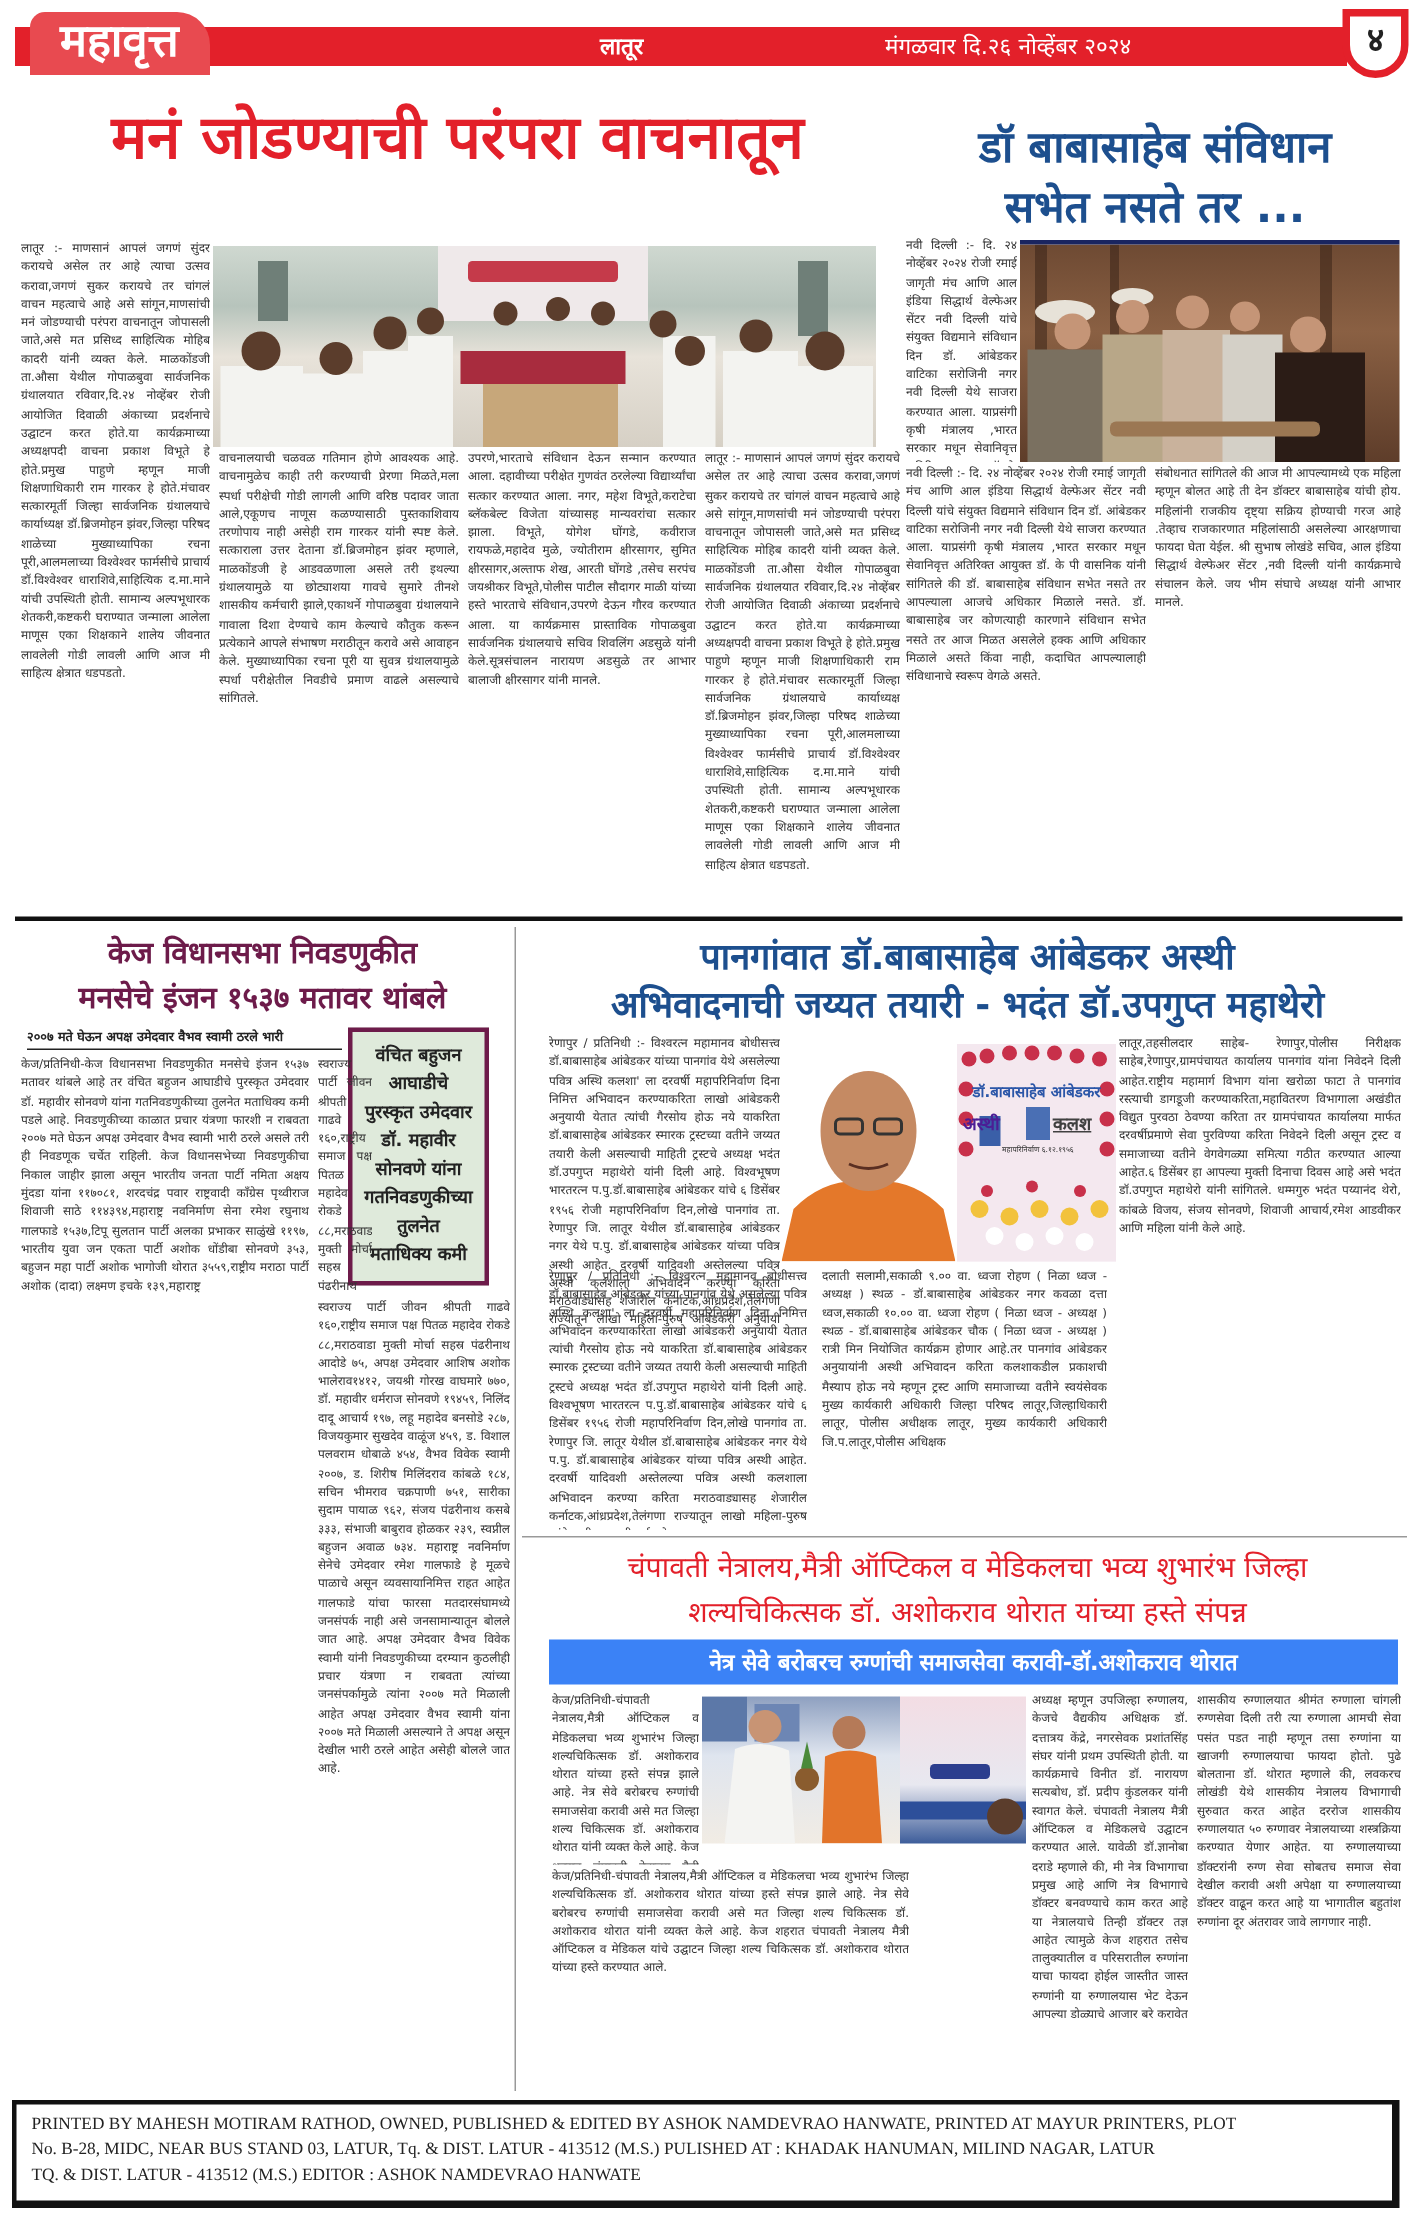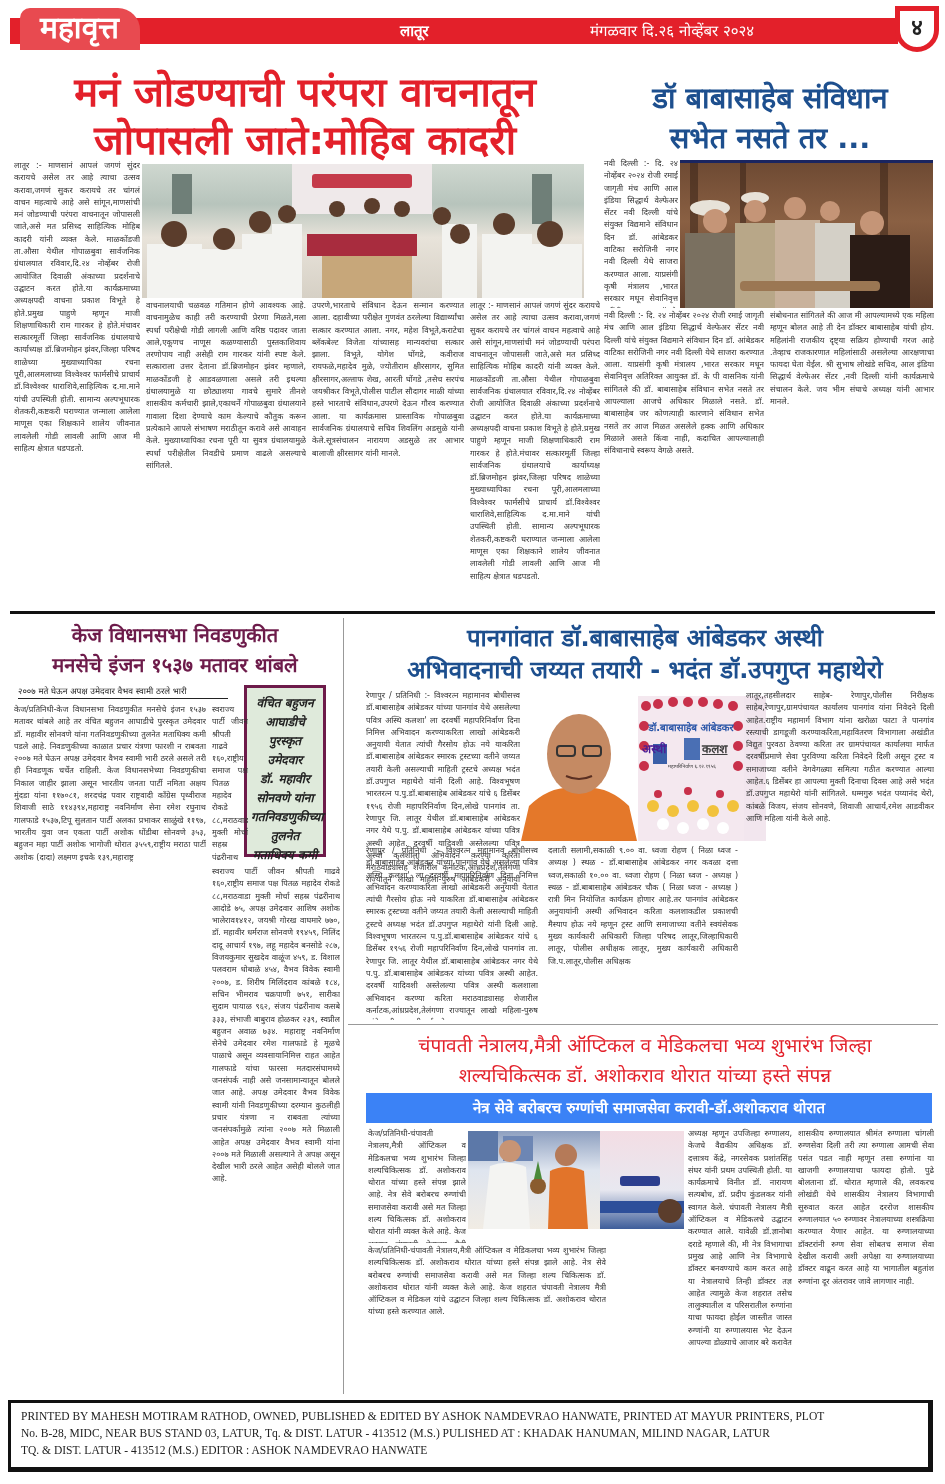--- a/index.html
+++ b/index.html
@@ -31,21 +31,20 @@
 
 <div class="abs mast-bar"></div>
 <div class="abs mast-tab"></div>
 <div class="abs mast-name">महावृत्त</div>
 <div class="abs mast-city">लातूर</div>
 <div class="abs mast-date">मंगळवार दि.२६ नोव्हेंबर २०२४</div>
 <div class="abs mast-page">४</div>
 
 <div class="abs head-red" style="left:10px;top:68px;width:590px;font-size:40px;line-height:48px;">
   <div>मनं जोडण्याची परंपरा वाचनातून</div>
-  <div>जोपासली जाते:मोहिब कादरी</div>
 </div>
 <div class="abs body-text" style="left:14px;top:160px;width:126px;height:445px;">लातूर :- माणसानं आपलं जगणं सुंदर करायचे असेल तर आहे त्याचा उत्सव करावा,जगणं सुकर करायचे तर चांगलं वाचन महत्वाचे आहे असे सांगून,माणसांची मनं जोडण्याची परंपरा वाचनातून जोपासली जाते,असे मत प्रसिध्द साहित्यिक मोहिब कादरी यांनी व्यक्त केले. माळकोंडजी ता.औसा येथील गोपाळबुवा सार्वजनिक ग्रंथालयात रविवार,दि.२४ नोव्हेंबर रोजी आयोजित दिवाळी अंकाच्या प्रदर्शनाचे उद्घाटन करत होते.या कार्यक्रमाच्या अध्यक्षपदी वाचना प्रकाश विभूते हे होते.प्रमुख पाहुणे म्हणून माजी शिक्षणाधिकारी राम गारकर हे होते.मंचावर सत्कारमूर्ती जिल्हा सार्वजनिक ग्रंथालयाचे कार्याध्यक्ष डॉ.ब्रिजमोहन झंवर,जिल्हा परिषद शाळेच्या मुख्याध्यापिका रचना पूरी,आलमलाच्या विश्वेश्वर फार्मसीचे प्राचार्य डॉ.विश्वेश्वर धाराशिवे,साहित्यिक द.मा.माने यांची उपस्थिती होती. सामान्य अल्पभूधारक शेतकरी,कष्टकरी घराण्यात जन्माला आलेला माणूस एका शिक्षकाने शालेय जीवनात लावलेली गोडी लावली आणि आज मी साहित्य क्षेत्रात धडपडतो.</div>
 <div class="abs photo" style="left:142px;top:164px;width:442px;height:134px;background:linear-gradient(180deg,#cfd8d0 0%,#b7c4bc 30%,#e8e3da 55%,#d6d0c5 100%);">
   <svg width="442" height="134" viewBox="0 0 442 134">
     <rect x="150" y="0" width="140" height="50" fill="#efe9ea"></rect>
     <rect x="170" y="10" width="100" height="14" fill="#c53a4a" rx="3"></rect>
     <rect x="30" y="10" width="20" height="40" fill="#6f7f78"></rect>
     <rect x="390" y="10" width="20" height="50" fill="#6f7f78"></rect>
     <rect x="180" y="80" width="90" height="54" fill="#c7a77a"></rect>
     <rect x="165" y="70" width="110" height="22" fill="#a82c3e"></rect>
@@ -108,23 +107,23 @@
 <div class="abs body-text" style="left:604px;top:158px;width:74px;height:150px;">नवी दिल्ली :- दि. २४ नोव्हेंबर २०२४ रोजी रमाई जागृती मंच आणि आल इंडिया सिद्धार्थ वेल्फेअर सेंटर नवी दिल्ली यांचे संयुक्त विद्यमाने संविधान दिन डॉ. आंबेडकर वाटिका सरोजिनी नगर नवी दिल्ली येथे साजरा करण्यात आला. याप्रसंगी कृषी मंत्रालय ,भारत सरकार मधून सेवानिवृत्त अतिरिक्त आयुक्त डॉ. के पी वासनिक यांनी सांगितले की डॉ. बाबासाहेब संविधान सभेत नसते तर आपल्याला आजचे अधिकार मिळाले नसते. डॉ. बाबासाहेब जर कोणत्याही कारणाने संविधान सभेत नसते तर आज मिळत असलेले हक्क आणि अधिकार मिळाले असते किंवा नाही, कदाचित आपल्यालाही संविधानाचे स्वरूप वेगळे असते.</div>
 <div class="abs body-text" style="left:604px;top:310px;width:160px;height:295px;">नवी दिल्ली :- दि. २४ नोव्हेंबर २०२४ रोजी रमाई जागृती मंच आणि आल इंडिया सिद्धार्थ वेल्फेअर सेंटर नवी दिल्ली यांचे संयुक्त विद्यमाने संविधान दिन डॉ. आंबेडकर वाटिका सरोजिनी नगर नवी दिल्ली येथे साजरा करण्यात आला. याप्रसंगी कृषी मंत्रालय ,भारत सरकार मधून सेवानिवृत्त अतिरिक्त आयुक्त डॉ. के पी वासनिक यांनी सांगितले की डॉ. बाबासाहेब संविधान सभेत नसते तर आपल्याला आजचे अधिकार मिळाले नसते. डॉ. बाबासाहेब जर कोणत्याही कारणाने संविधान सभेत नसते तर आज मिळत असलेले हक्क आणि अधिकार मिळाले असते किंवा नाही, कदाचित आपल्यालाही संविधानाचे स्वरूप वेगळे असते.</div>
 <div class="abs body-text" style="left:770px;top:310px;width:164px;height:295px;">संबोधनात सांगितले की आज मी आपल्यामध्ये एक महिला म्हणून बोलत आहे ती देन डॉक्टर बाबासाहेब यांची होय. महिलांनी राजकीय दृष्ट्या सक्रिय होण्याची गरज आहे .तेव्हाच राजकारणात महिलांसाठी असलेल्या आरक्षणाचा फायदा घेता येईल. श्री सुभाष लोखंडे सचिव, आल इंडिया सिद्धार्थ वेल्फेअर सेंटर ,नवी दिल्ली यांनी कार्यक्रमाचे संचालन केले. जय भीम संघाचे अध्यक्ष यांनी आभार मानले.</div>
 
 <div class="abs rule" style="left:10px;top:611px;width:925px;height:3px;"></div>
 
 <div class="abs head-purple" style="left:10px;top:620px;width:330px;font-size:20px;line-height:30px;">
   <div>केज विधानसभा निवडणुकीत</div>
   <div>मनसेचे इंजन १५३७ मतावर थांबले</div>
 </div>
-<div class="abs" style="left:18px;top:685px;width:210px;font-size:8.5px;color:#222;border-bottom:1px solid #222;padding-bottom:2px;">२००७ मते घेऊन अपक्ष उमेदवार वैभव स्वामी ठरले भारी</div>
+<div class="abs" style="left:18px;top:685px;width:210px;font-size:8.5px;color:#222;border-bottom:1px solid #222;padding-bottom:2px;font-weight:bold;">२००७ मते घेऊन अपक्ष उमेदवार वैभव स्वामी ठरले भारी</div>
 <div class="abs body-text" style="left:14px;top:704px;width:192px;height:690px;">केज/प्रतिनिधी-केज विधानसभा निवडणुकीत मनसेचे इंजन १५३७ मतावर थांबले आहे तर वंचित बहुजन आघाडीचे पुरस्कृत उमेदवार डॉ. महावीर सोनवणे यांना गतनिवडणुकीच्या तुलनेत मताधिक्य कमी पडले आहे. निवडणुकीच्या काळात प्रचार यंत्रणा फारशी न राबवता २००७ मते घेऊन अपक्ष उमेदवार वैभव स्वामी भारी ठरले असले तरी ही निवडणूक चर्चेत राहिली. केज विधानसभेच्या निवडणुकीचा निकाल जाहीर झाला असून भारतीय जनता पार्टी नमिता अक्षय मुंदडा यांना ११७०८१, शरदचंद्र पवार राष्ट्रवादी काँग्रेस पृथ्वीराज शिवाजी साठे ११४३९४,महाराष्ट्र नवनिर्माण सेना रमेश रघुनाथ गालफाडे १५३७,टिपू सुलतान पार्टी अलका प्रभाकर साळुंखे ११९७, भारतीय युवा जन एकता पार्टी अशोक धोंडीबा सोनवणे ३५३, बहुजन महा पार्टी अशोक भागोजी थोरात ३५५९,राष्ट्रीय मराठा पार्टी अशोक (दादा) लक्ष्मण इचके १३९,महाराष्ट्र</div>
-<div class="abs sidebox" style="left:244px;top:685px;width:82px;height:172px;font-size:12px;line-height:19px;font-style:italic;">
+<div class="abs sidebox" style="left:232px;top:685px;width:94px;height:172px;font-size:12px;line-height:19px;">
   <div>वंचित बहुजन</div>
   <div>आघाडीचे</div>
   <div>पुरस्कृत उमेदवार</div>
   <div>डॉ. महावीर</div>
   <div>सोनवणे यांना</div>
   <div>गतनिवडणुकीच्या</div>
   <div>तुलनेत</div>
   <div>मताधिक्य कमी</div>
 </div>
 <div class="abs body-text" style="left:212px;top:704px;width:36px;height:160px;">स्वराज्य पार्टी जीवन श्रीपती गाढवे १६०,राष्ट्रीय समाज पक्ष पितळ महादेव रोकडे ८८,मराठवाडा मुक्ती मोर्चा सहस्र पंढरीनाथ आदोडे ७५, अपक्ष उमेदवार आशिष अशोक भालेराव१४१२, जयश्री गोरख वाघमारे ७७०, डॉ. महावीर धर्मराज सोनवणे १९४५९, निलिंद दादू आचार्य १९७, लहू महादेव बनसोडे २८७, विजयकुमार सुखदेव वाळूंज ४५९, ड. विशाल पलवराम धोबाळे ४५४, वैभव विवेक स्वामी २००७, ड. शिरीष मिलिंदराव कांबळे १८४, सचिन भीमराव चक्रपाणी ७५१, सारीका सुदाम पायाळ ९६२, संजय पंढरीनाथ कसबे ३३३, संभाजी बाबुराव होळकर २३९, स्वप्नील बहुजन अवाळ ७३४. महाराष्ट्र नवनिर्माण सेनेचे उमेदवार रमेश गालफाडे हे मूळचे पाळाचे असून व्यवसायानिमित्त राहत आहेत गालफाडे यांचा फारसा मतदारसंघामध्ये जनसंपर्क नाही असे जनसामान्यातून बोलले जात आहे. अपक्ष उमेदवार वैभव विवेक स्वामी यांनी निवडणुकीच्या दरम्यान कुठलीही प्रचार यंत्रणा न राबवता त्यांच्या जनसंपर्कामुळे त्यांना २००७ मते मिळाली आहेत अपक्ष उमेदवार वैभव स्वामी यांना २००७ मते मिळाली असल्याने ते अपक्ष असून देखील भारी ठरले आहेत असेही बोलले जात आहे.</div>
@@ -139,21 +138,21 @@
 <div class="abs body-text" style="left:366px;top:690px;width:154px;height:195px;">रेणापुर / प्रतिनिधी :- विश्वरत्न महामानव बोधीसत्त्व डॉ.बाबासाहेब आंबेडकर यांच्या पानगांव येथे असलेल्या पवित्र अस्थि कलशा' ला दरवर्षी महापरिनिर्वाण दिना निमित्त अभिवादन करण्याकरिता लाखो आंबेडकरी अनुयायी येतात त्यांची गैरसोय होऊ नये याकरिता डॉ.बाबासाहेब आंबेडकर स्मारक ट्रस्टच्या वतीने जय्यत तयारी केली असल्याची माहिती ट्रस्टचे अध्यक्ष भदंत डॉ.उपगुप्त महाथेरो यांनी दिली आहे. विश्वभूषण भारतरत्न प.पु.डॉ.बाबासाहेब आंबेडकर यांचे ६ डिसेंबर १९५६ रोजी महापरिनिर्वाण दिन,लोखे पानगांव ता. रेणापुर जि. लातूर येथील डॉ.बाबासाहेब आंबेडकर नगर येथे प.पु. डॉ.बाबासाहेब आंबेडकर यांच्या पवित्र अस्थी आहेत. दरवर्षी यादिवशी अस्तेलल्या पवित्र अस्थी कलशाला अभिवादन करण्या करिता मराठवाड्यासह शेजारील कर्नाटक,आंध्रप्रदेश,तेलंगणा राज्यातून लाखो महिला-पुरुष आंबेडकरी अनुयायी दर्शन घेत असतात.</div>
 <div class="abs photo" style="left:521px;top:696px;width:116px;height:145px;background:#fff;">
   <svg width="116" height="145" viewBox="0 0 116 145">
     <path d="M0,145 L8,110 Q30,88 58,92 Q86,88 108,110 L116,145 Z" fill="#e4782a"></path>
     <ellipse cx="58" cy="58" rx="32" ry="40" fill="#c58a63"></ellipse>
     <rect x="36" y="50" width="18" height="10" fill="none" stroke="#333" stroke-width="2" rx="3"></rect>
     <rect x="62" y="50" width="18" height="10" fill="none" stroke="#333" stroke-width="2" rx="3"></rect>
     <path d="M45,80 Q58,86 71,80" fill="none" stroke="#5a2f22" stroke-width="2"></path>
   </svg>
 </div>
-<div class="abs photo" style="left:638px;top:696px;width:128px;height:145px;background:#f2e6ee;">
+<div class="abs photo" style="left:638px;top:696px;width:106px;height:145px;background:#f2e6ee;">
   <svg width="106" height="145" viewBox="0 0 106 145">
     <rect x="0" y="0" width="106" height="145" fill="#f4e8ef"></rect>
     <g fill="#c8304a">
         <circle cx="8" cy="10" r="5"></circle>
         <circle cx="20" cy="8" r="5"></circle>
         <circle cx="35" cy="6" r="5"></circle>
         <circle cx="50" cy="6" r="5"></circle>
         <circle cx="65" cy="6" r="5"></circle>
         <circle cx="80" cy="8" r="5"></circle>
         <circle cx="95" cy="10" r="5"></circle>

